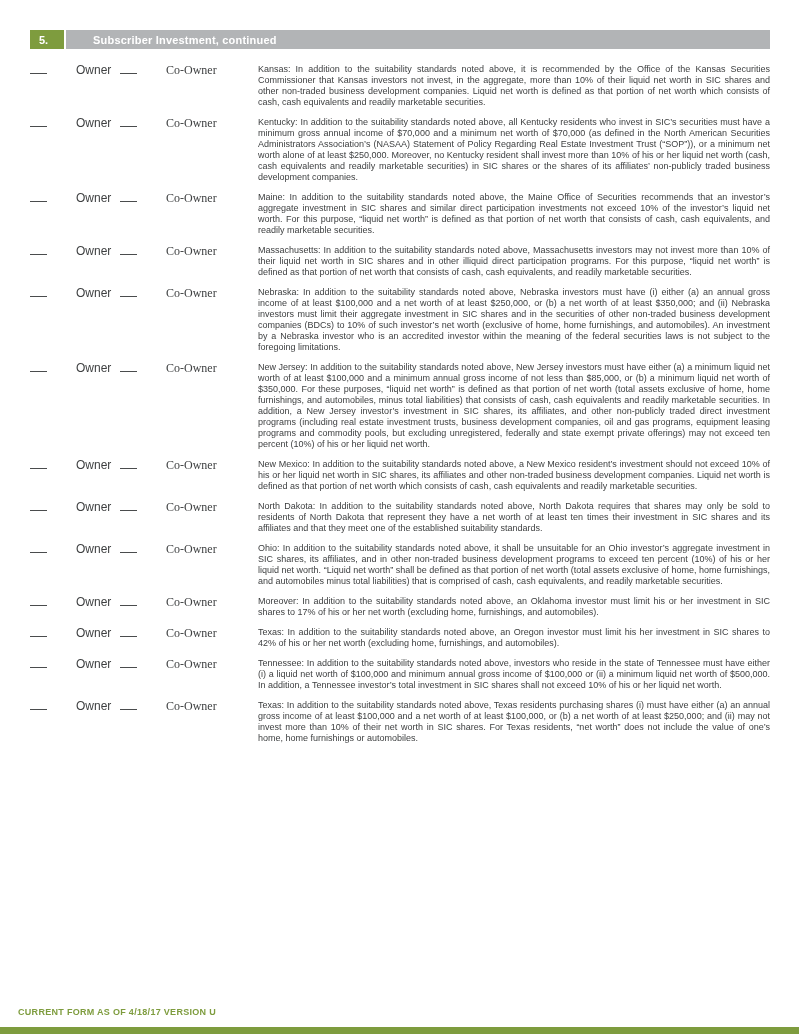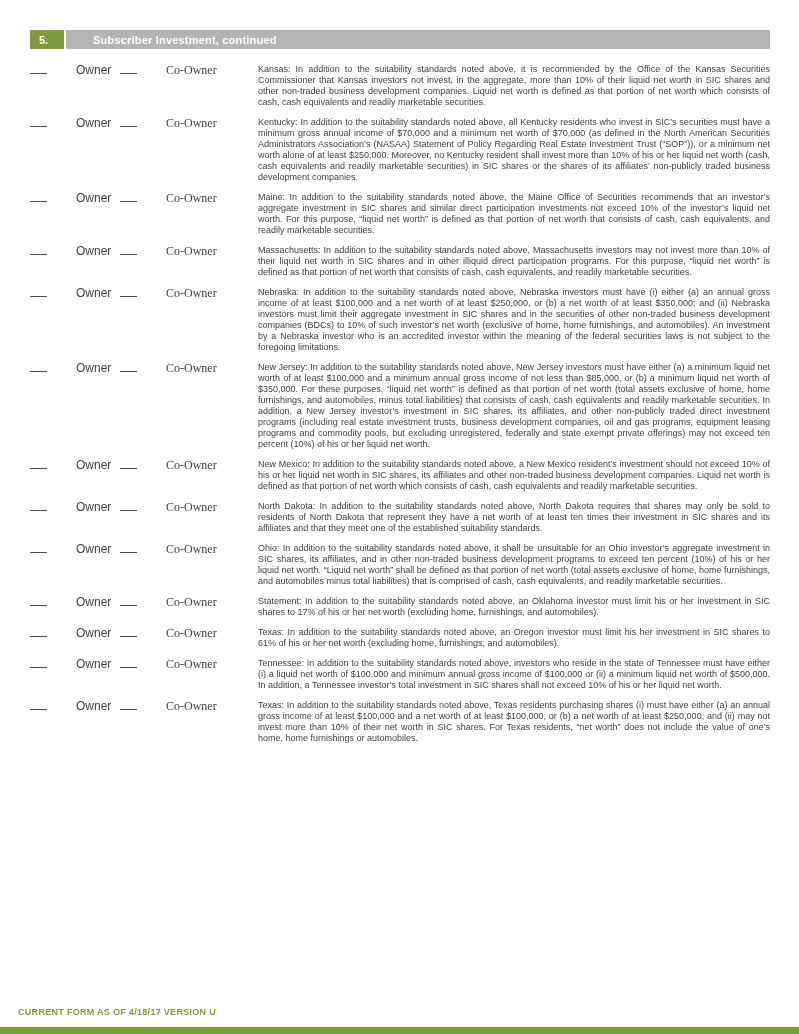--- a/index.html
+++ b/index.html
@@ -181,31 +181,31 @@
     <p class="state-text"><strong class="state-name">Ohio:</strong> <span class="state-body">In addition to the suitability standards noted above, it shall be unsuitable for an Ohio investor’s aggregate investment in SIC shares, its affiliates, and in other non-traded business development programs to exceed ten percent (10%) of his or her liquid net worth. “Liquid net worth” shall be defined as that portion of net worth (total assets exclusive of home, home furnishings, and automobiles minus total liabilities) that is comprised of cash, cash equivalents, and readily marketable securities.</span></p>
   </div>
 
   <div class="state-row">
     <div class="sig-cell owner-cell">
       <span class="sig-line"></span><span class="sig-label owner-label">Owner</span>
     </div>
     <div class="sig-cell coowner-cell">
       <span class="sig-line"></span><span class="sig-label coowner-label">Co-Owner</span>
     </div>
-    <p class="state-text"><strong class="state-name">Statement:</strong> <span class="state-body">In addition to the suitability standards noted above, an Oklahoma investor must limit his or her investment in SIC shares to 17% of his or her net worth (excluding home, furnishings, and automobiles).</span></p>
-  </div>
-
-  <div class="state-row">
-    <div class="sig-cell owner-cell">
-      <span class="sig-line"></span><span class="sig-label owner-label">Owner</span>
-    </div>
-    <div class="sig-cell coowner-cell">
-      <span class="sig-line"></span><span class="sig-label coowner-label">Co-Owner</span>
-    </div>
-    <p class="state-text"><strong class="state-name">Texas:</strong> <span class="state-body">In addition to the suitability standards noted above, an Oregon investor must limit his her investment in SIC shares to 61% of his or her net worth (excluding home, furnishings, and automobiles).</span></p>
+    <p class="state-text"><strong class="state-name">Moreover:</strong> <span class="state-body">In addition to the suitability standards noted above, an Oklahoma investor must limit his or her investment in SIC shares to 17% of his or her net worth (excluding home, furnishings, and automobiles).</span></p>
+  </div>
+
+  <div class="state-row">
+    <div class="sig-cell owner-cell">
+      <span class="sig-line"></span><span class="sig-label owner-label">Owner</span>
+    </div>
+    <div class="sig-cell coowner-cell">
+      <span class="sig-line"></span><span class="sig-label coowner-label">Co-Owner</span>
+    </div>
+    <p class="state-text"><strong class="state-name">Texas:</strong> <span class="state-body">In addition to the suitability standards noted above, an Oregon investor must limit his her investment in SIC shares to 42% of his or her net worth (excluding home, furnishings, and automobiles).</span></p>
   </div>
 
   <div class="state-row">
     <div class="sig-cell owner-cell">
       <span class="sig-line"></span><span class="sig-label owner-label">Owner</span>
     </div>
     <div class="sig-cell coowner-cell">
       <span class="sig-line"></span><span class="sig-label coowner-label">Co-Owner</span>
     </div>
     <p class="state-text"><strong class="state-name">Tennessee:</strong> <span class="state-body">In addition to the suitability standards noted above, investors who reside in the state of Tennessee must have either (i) a liquid net worth of $100,000 and minimum annual gross income of $100,000 or (ii) a minimum liquid net worth of $500,000. In addition, a Tennessee investor’s total investment in SIC shares shall not exceed 10% of his or her liquid net worth.</span></p>

